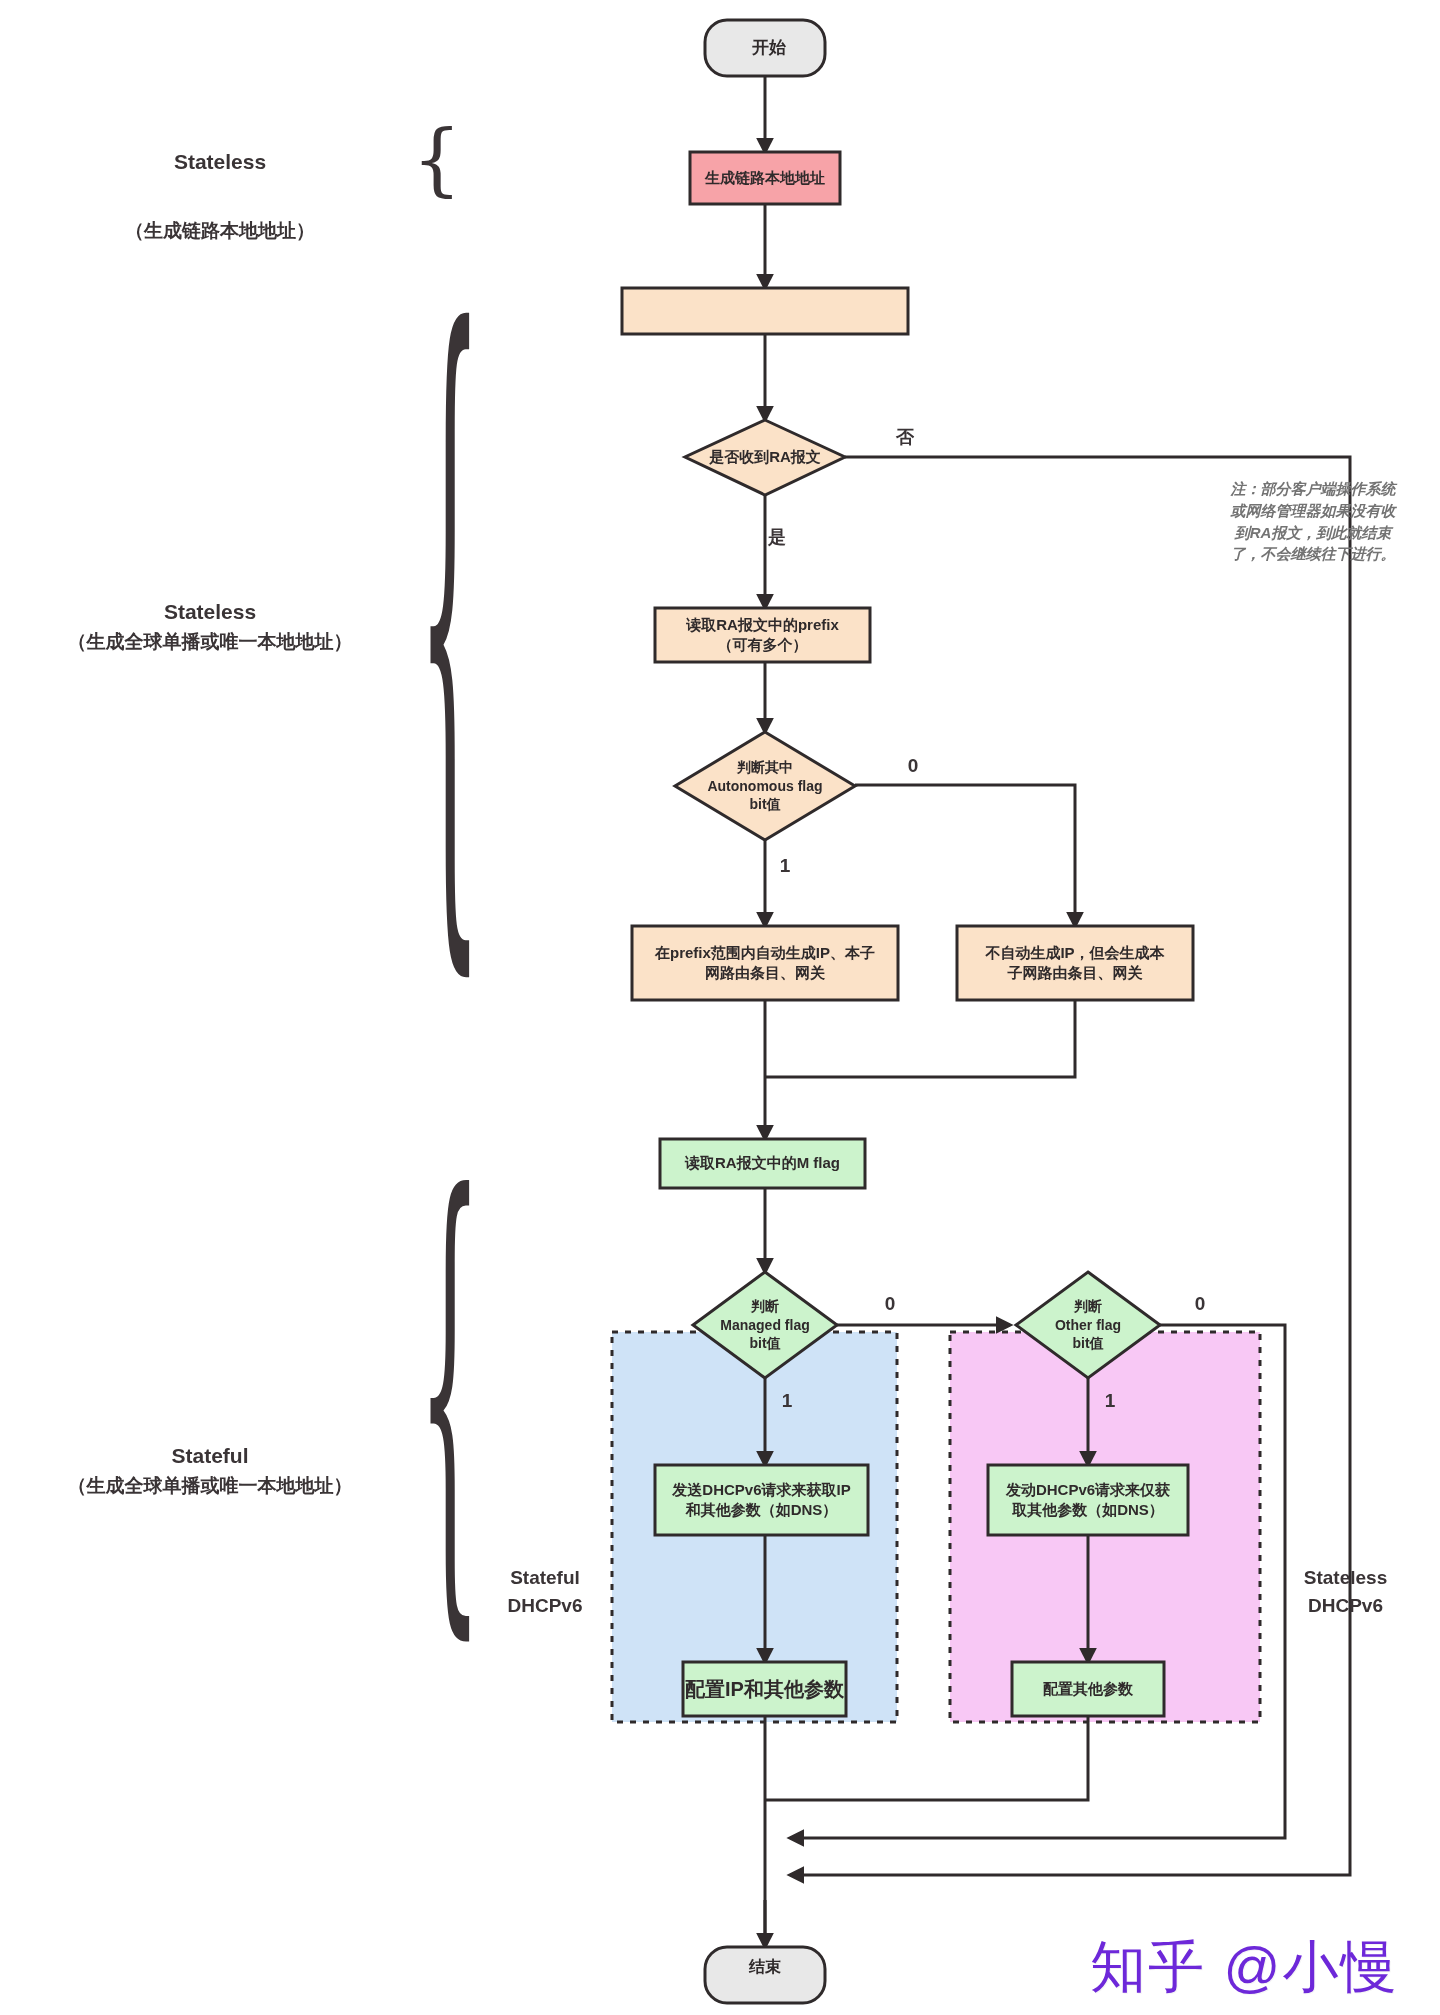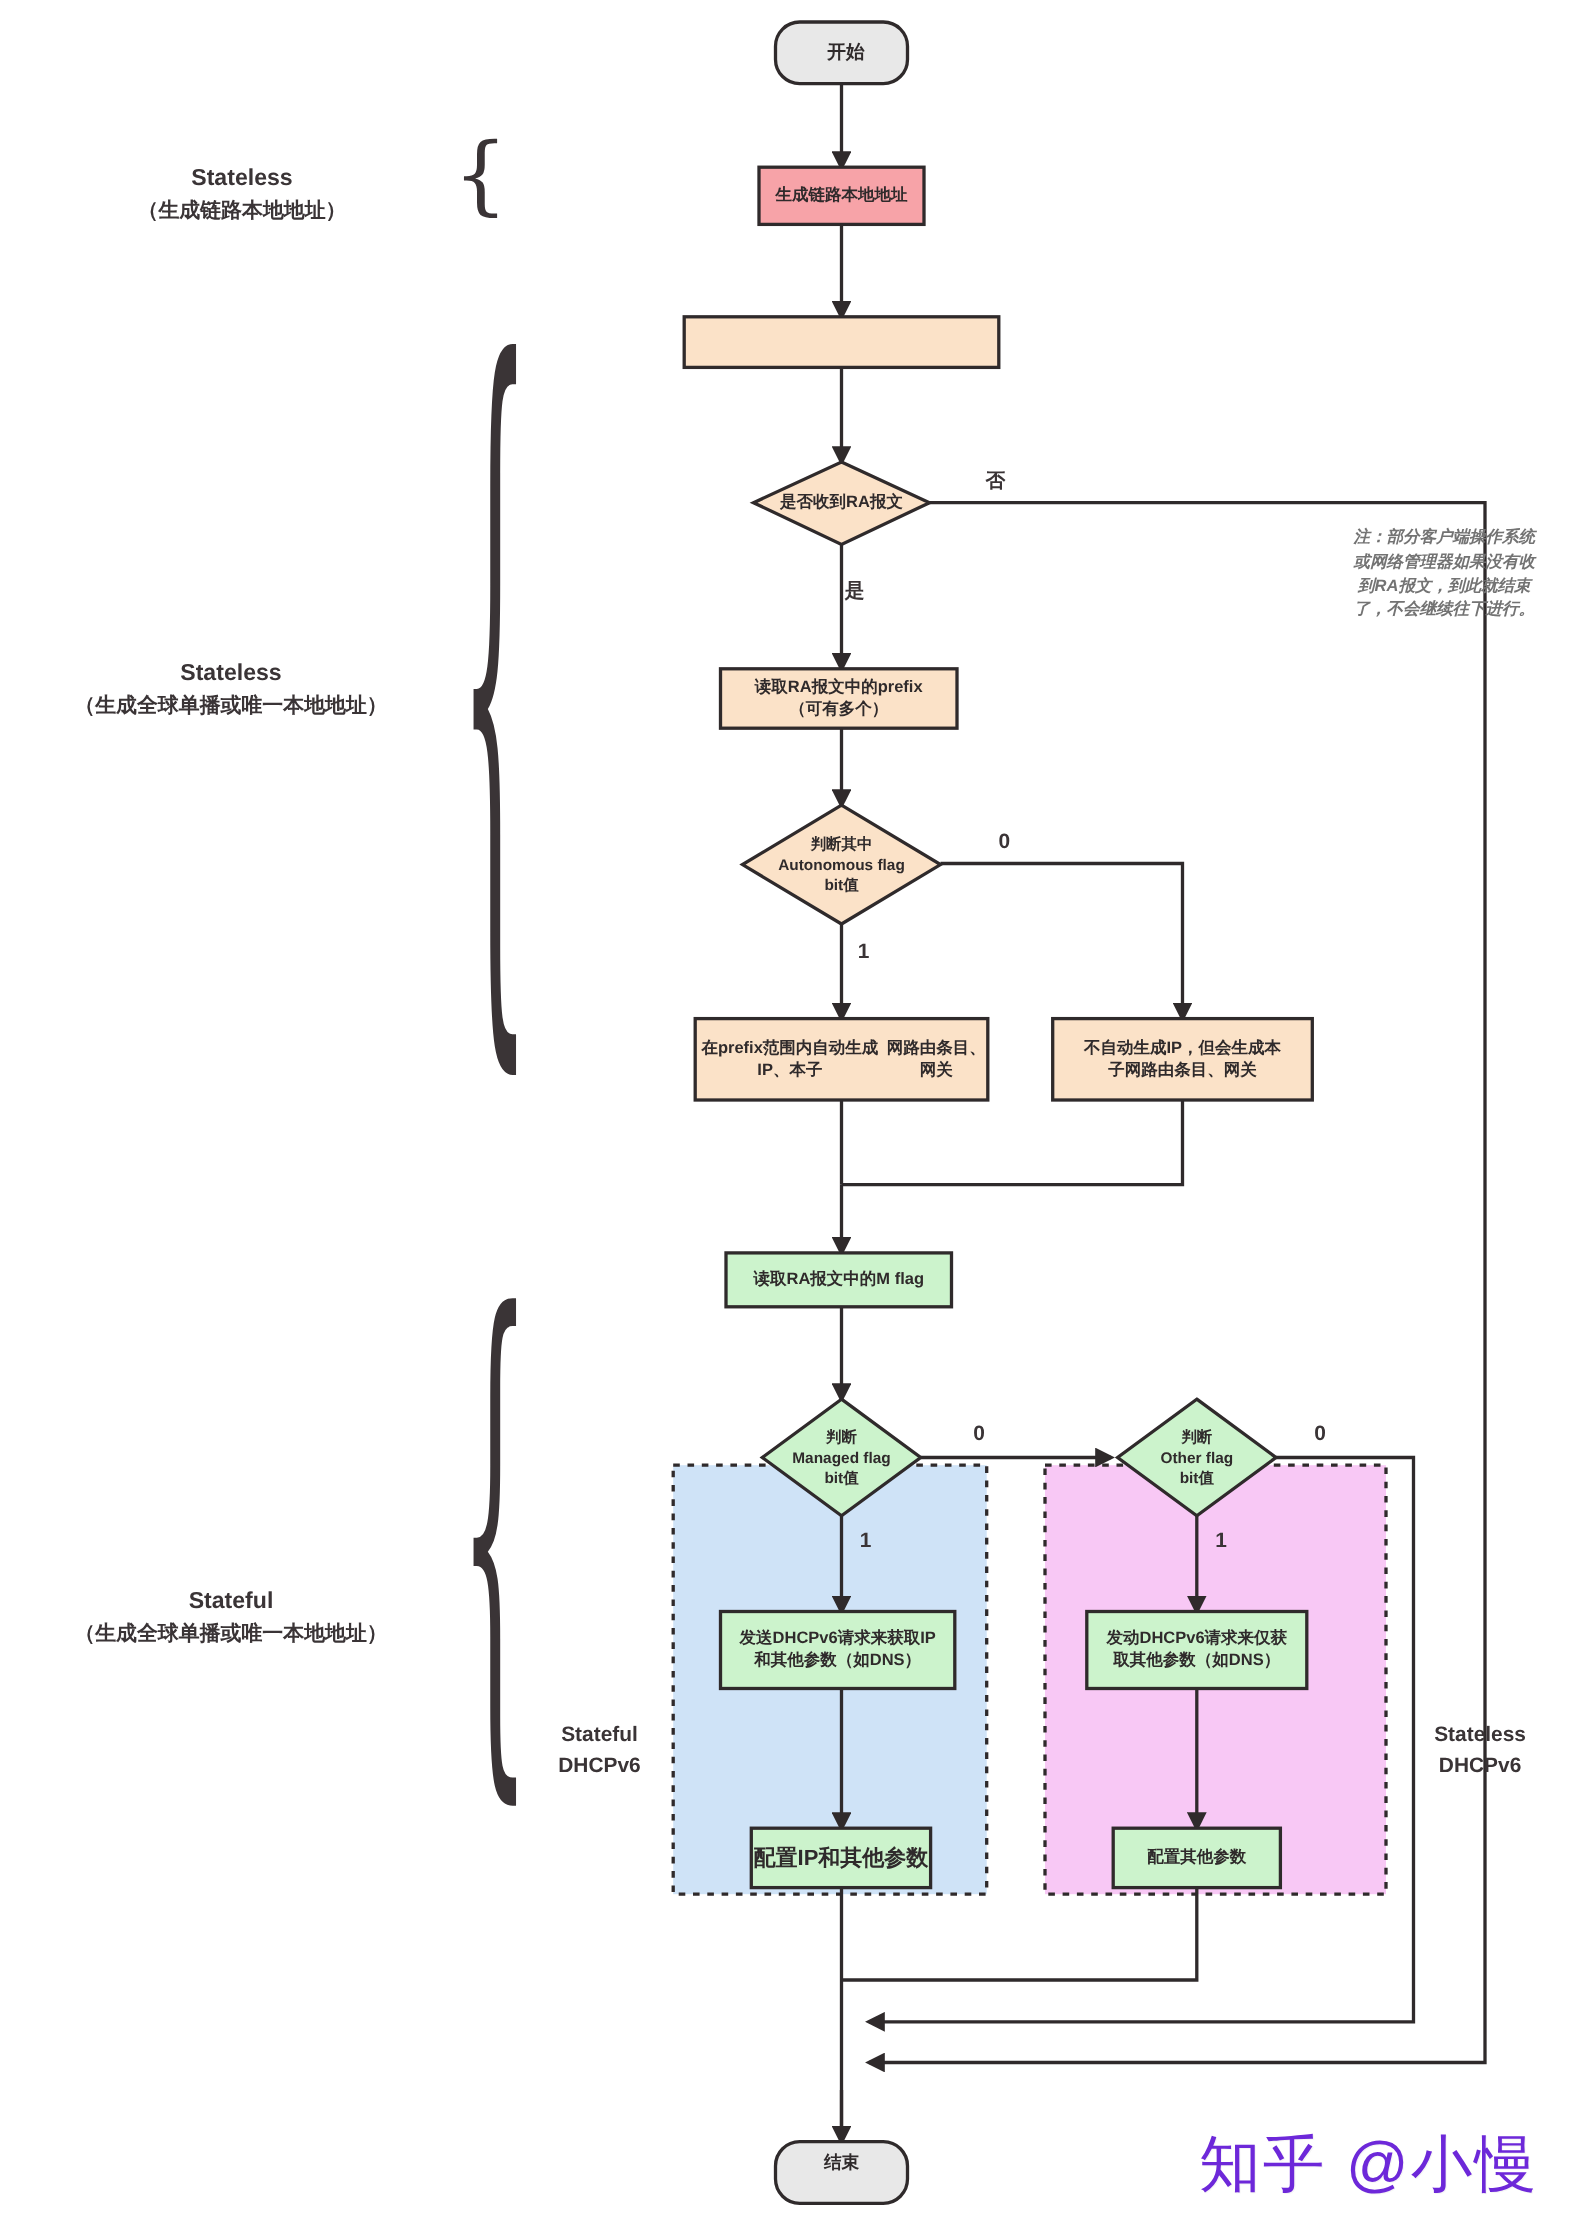--- a/index.html
+++ b/index.html
@@ -211,21 +211,21 @@
     <span>读取RA报文中的prefix</span>
     <span>（可有多个）</span>
   </div>
 
   <div class="node-text" style="left:655px;top:748px;width:220px;height:76px;font-size:14px;flex-direction:column;">
     <span>判断其中</span>
     <span>Autonomous flag</span>
     <span>bit值</span>
   </div>
 
-  <div class="node-text" style="left:632px;top:926px;width:266px;height:74px;font-size:15px;flex-direction:row;">
+  <div class="node-text" style="left:632px;top:926px;width:266px;height:74px;font-size:15px;flex-direction:column;">
     <span>在prefix范围内自动生成IP、本子</span>
     <span>网路由条目、网关</span>
   </div>
 
   <div class="node-text" style="left:957px;top:926px;width:236px;height:74px;font-size:15px;flex-direction:column;">
     <span>不自动生成IP，但会生成本</span>
     <span>子网路由条目、网关</span>
   </div>
 
   <div class="node-text" style="left:660px;top:1139px;width:205px;height:49px;font-size:15px;">读取RA报文中的M flag</div>
@@ -262,21 +262,21 @@
   <div class="lbl" style="left:762px;top:525px;width:30px;font-size:18px;">是</div>
   <div class="lbl" style="left:898px;top:755px;width:30px;font-size:19px;">0</div>
   <div class="lbl" style="left:770px;top:855px;width:30px;font-size:19px;">1</div>
   <div class="lbl" style="left:875px;top:1293px;width:30px;font-size:19px;">0</div>
   <div class="lbl" style="left:772px;top:1390px;width:30px;font-size:19px;">1</div>
   <div class="lbl" style="left:1185px;top:1293px;width:30px;font-size:19px;">0</div>
   <div class="lbl" style="left:1095px;top:1390px;width:30px;font-size:19px;">1</div>
 
   <div class="group-label" style="left:20px;top:146px;width:400px;">
     <div style="font-size:21px;">Stateless</div>
-    <div style="font-size:19px;">（生成链路本地地址）</div>
+    <div style="font-size:19px;margin-top:39px;">（生成链路本地地址）</div>
   </div>
   <div class="brace" style="left:412px;top:120px;font-size:78px;">{</div>
 
   <div class="group-label" style="left:0px;top:596px;width:420px;">
     <div style="font-size:21px;">Stateless</div>
     <div style="font-size:19px;">（生成全球单播或唯一本地地址）</div>
   </div>
   <div class="brace" style="left:418px;top:255px;font-size:100px;transform:scaleY(7.2);transform-origin:left top;">{</div>
 
   <div class="group-label" style="left:0px;top:1440px;width:420px;">

